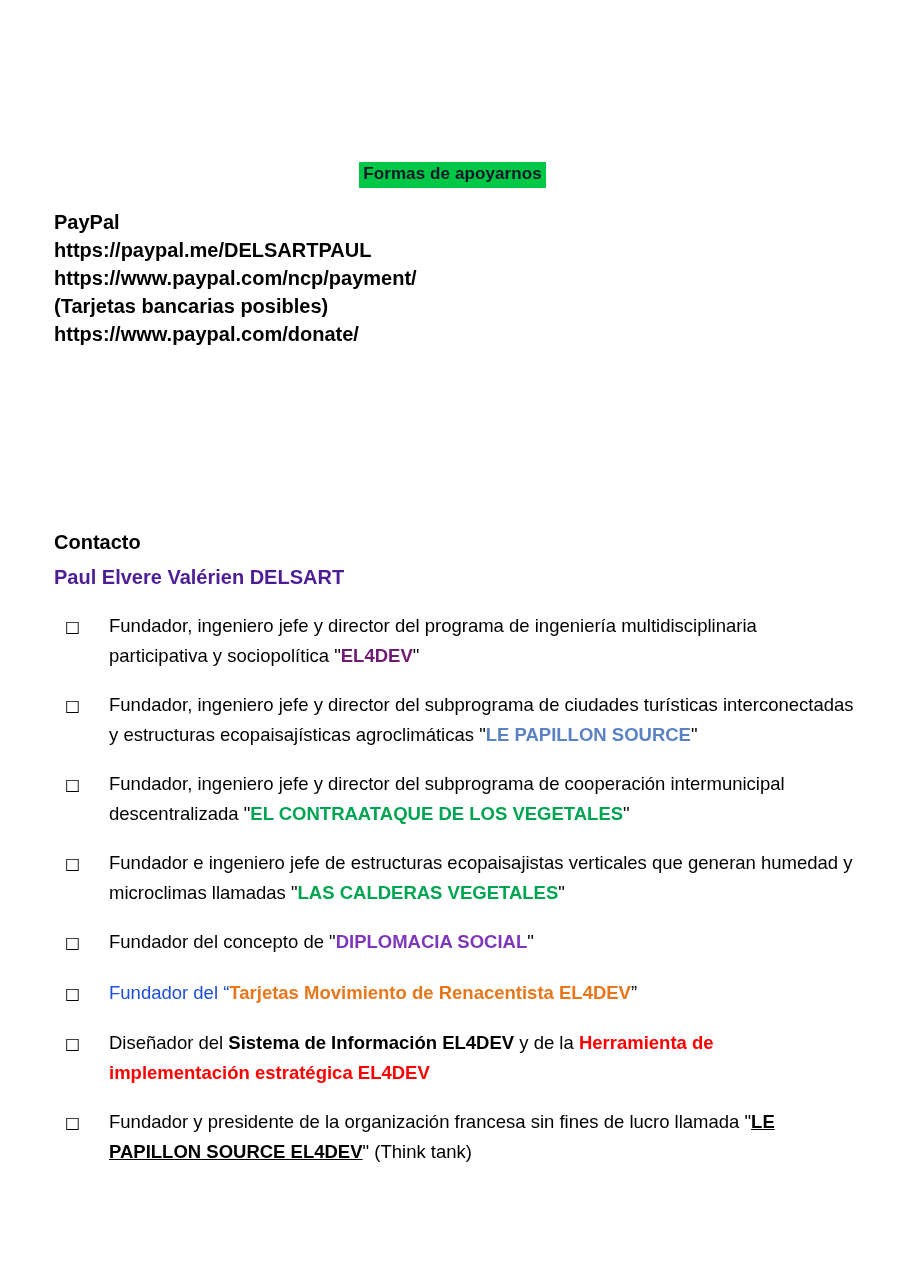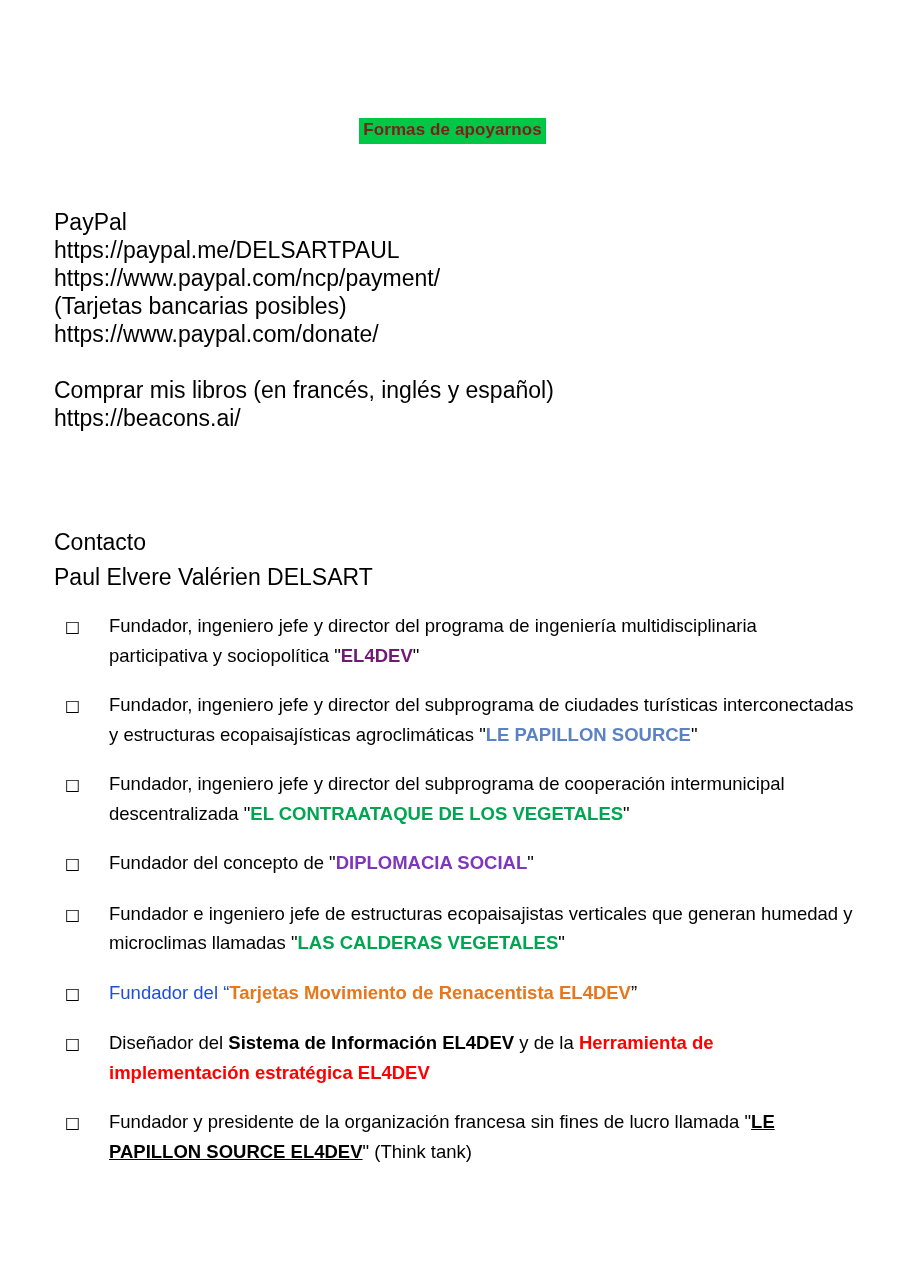--- a/index.html
+++ b/index.html
@@ -37,28 +37,29 @@
     font-weight: bold;
     line-height: 1.35;
     padding: 1px 4px 2px 4px;
     letter-spacing: 0.1px;
   }
 
   
   .block {
     position: absolute;
     left: 54px;
-    font-size: 23px;
+    font-size: 20px;
     line-height: 28px;
     white-space: pre-line;
+    font-weight: bold;
   }
   #paypal-block { top: 208px; }
   #books-block  { top: 376px; }
   #contact-block{ top: 508px; margin-top: 20px; }
-  #name-block   { top: 563px; color: #000000; }
+  #name-block   { top: 563px; color: #4c1d95; }
 
   
   .bullet-list {
     position: absolute;
     top: 612px;
     left: 54px;
     width: 800px;
     margin: 0;
     padding: 0;
     list-style: none;
@@ -85,40 +86,38 @@
   
   .r-bold      { font-weight: bold; }
   .r-underline { text-decoration: underline; }
 </style>
 </head>
 <body>
 
 <div class="page">
 
   <div class="title-block">
-    <span class="title-text" id="title-text" style="background-color: rgb(0, 200, 70); color: #7f1d1d;">Formas de apoyarnos</span>
+    <span class="title-text" id="title-text" style="background-color: rgb(0, 200, 70); color: #0f172a; margin-top: 44px;">Formas de apoyarnos</span>
   </div>
 
   <div class="block" id="paypal-block">PayPal
 https://paypal.me/DELSARTPAUL
 https://www.paypal.com/ncp/payment/
 (Tarjetas bancarias posibles)
 https://www.paypal.com/donate/</div>
 
-  <div class="block" id="books-block">Comprar mis libros (en francés, inglés y español)
-https://beacons.ai/</div>
 
   <div class="block" id="contact-block">Contacto</div>
 
   <div class="block" id="name-block">Paul Elvere Valérien DELSART</div>
 
   <ul class="bullet-list" id="bullet-list">
       <li class="bullet-item"><span class="bullet-marker">□</span><span class="bullet-text"><span style="color: rgb(0, 0, 0);">Fundador, ingeniero jefe y director del programa de ingeniería multidisciplinaria participativa y sociopolítica "</span><span class="r-bold" style="color: #701a75;">EL4DEV</span><span style="color: rgb(0, 0, 0);">"</span></span></li>
       <li class="bullet-item"><span class="bullet-marker">□</span><span class="bullet-text"><span style="color: rgb(0, 0, 0);">Fundador, ingeniero jefe y director del subprograma de ciudades turísticas interconectadas y estructuras ecopaisajísticas agroclimáticas "</span><span class="r-bold" style="color: rgb(91, 131, 196);">LE PAPILLON SOURCE</span><span style="color: rgb(0, 0, 0);">"</span></span></li>
       <li class="bullet-item"><span class="bullet-marker">□</span><span class="bullet-text"><span style="color: rgb(0, 0, 0);">Fundador, ingeniero jefe y director del subprograma de cooperación intermunicipal descentralizada "</span><span class="r-bold" style="color: rgb(0, 165, 81);">EL CONTRAATAQUE DE LOS VEGETALES</span><span style="color: rgb(0, 0, 0);">"</span></span></li>
+      <li class="bullet-item"><span class="bullet-marker">□</span><span class="bullet-text"><span style="color: rgb(0, 0, 0);">Fundador e ingeniero jefe de estructuras ecopaisajistas verticales que generan humedad y microclimas llamadas "</span><span class="r-bold" style="color: rgb(0, 165, 81);">LAS CALDERAS VEGETALES</span><span style="color: rgb(0, 0, 0);">"</span></span></li>
       <li class="bullet-item"><span class="bullet-marker">□</span><span class="bullet-text"><span style="color: rgb(0, 0, 0);">Fundador del concepto de "</span><span class="r-bold" style="color: rgb(125, 54, 188);">DIPLOMACIA SOCIAL</span><span style="color: rgb(0, 0, 0);">"</span></span></li>
-      <li class="bullet-item"><span class="bullet-marker">□</span><span class="bullet-text"><span style="color: rgb(0, 0, 0);">Fundador e ingeniero jefe de estructuras ecopaisajistas verticales que generan humedad y microclimas llamadas "</span><span class="r-bold" style="color: rgb(0, 165, 81);">LAS CALDERAS VEGETALES</span><span style="color: rgb(0, 0, 0);">"</span></span></li>
       <li class="bullet-item"><span class="bullet-marker">□</span><span class="bullet-text"><span style="color: #1d4ed8;">Fundador del “</span><span class="r-bold" style="color: rgb(232, 118, 27);">Tarjetas Movimiento de Renacentista EL4DEV</span><span style="color: rgb(0, 0, 0);">”</span></span></li>
       <li class="bullet-item"><span class="bullet-marker">□</span><span class="bullet-text"><span style="color: rgb(0, 0, 0);">Diseñador del </span><span class="r-bold" style="color: rgb(0, 0, 0);">Sistema de Información EL4DEV</span><span style="color: rgb(0, 0, 0);"> y de la </span><span class="r-bold" style="color: rgb(255, 0, 0);">Herramienta de implementación estratégica EL4DEV</span></span></li>
       <li class="bullet-item"><span class="bullet-marker">□</span><span class="bullet-text"><span style="color: rgb(0, 0, 0);">Fundador y presidente de la organización francesa sin fines de lucro llamada "</span><span class="r-bold r-underline" style="color: rgb(0, 0, 0);">LE PAPILLON SOURCE EL4DEV</span><span style="color: rgb(0, 0, 0);">" (Think tank)</span></span></li>
     </ul>
 
 </div>
 
 </body></html>

